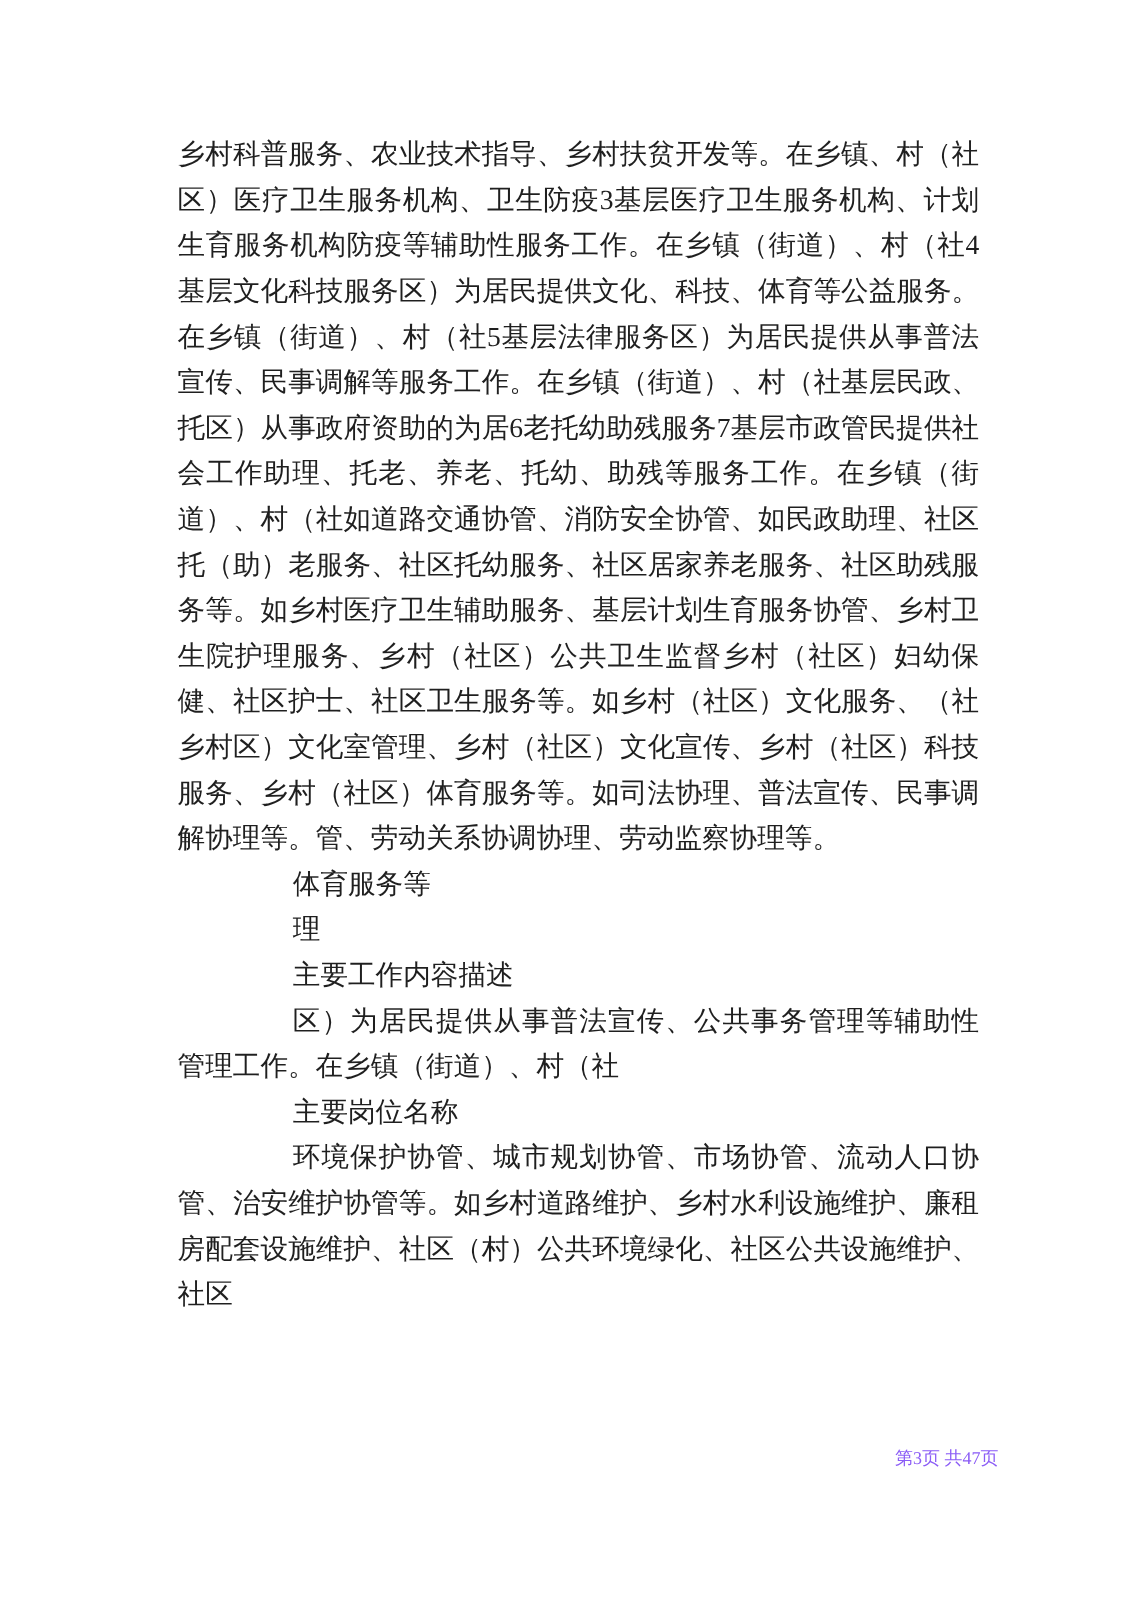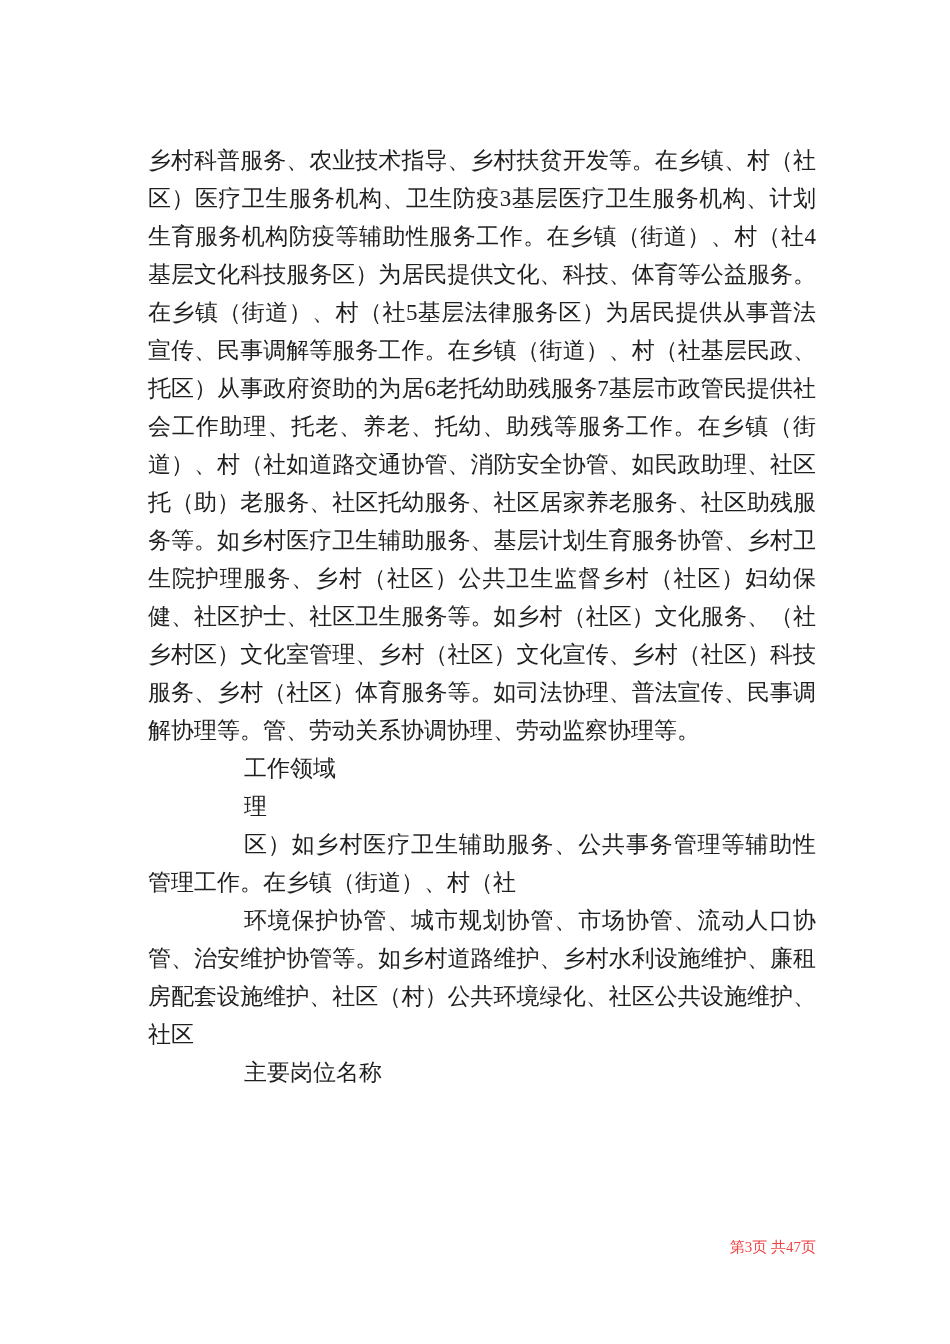--- a/index.html
+++ b/index.html
@@ -20,51 +20,50 @@
     width: 950px;
     height: 1344px;
     background: #ffffff;
     overflow: hidden;
   }
   .doc-body {
     position: absolute;
     left: 148px;
     top: 110px;
     width: 668px;
-    margin-top: 32px;
   }
   .para {
     margin: 0;
     font-size: 23px;
     line-height: 38px;
     text-align: justify;
     word-break: break-all;
     color: #1f1f1f;
   }
   .para.indent {
     text-indent: 96px;
   }
   .doc-footer {
     position: absolute;
     top: 1206px;
-    right: 134px;
+    right: 118px;
     font-size: 15px;
     line-height: 20px;
-    color: #ef4444;
-    margin-top: 31px;
+    color: #8b5cf6;
   }
 </style>
 </head>
 <body>
 
 <div class="doc-page">
   <div class="doc-body">
     <p class="para">乡村科普服务、农业技术指导、乡村扶贫开发等。在乡镇、村（社区）医疗卫生服务机构、卫生防疫3基层医疗卫生服务机构、计划生育服务机构防疫等辅助性服务工作。在乡镇（街道）、村（社4基层文化科技服务区）为居民提供文化、科技、体育等公益服务。在乡镇（街道）、村（社5基层法律服务区）为居民提供从事普法宣传、民事调解等服务工作。在乡镇（街道）、村（社基层民政、托区）从事政府资助的为居6老托幼助残服务7基层市政管民提供社会工作助理、托老、养老、托幼、助残等服务工作。在乡镇（街道）、村（社如道路交通协管、消防安全协管、如民政助理、社区托（助）老服务、社区托幼服务、社区居家养老服务、社区助残服务等。如乡村医疗卫生辅助服务、基层计划生育服务协管、乡村卫生院护理服务、乡村（社区）公共卫生监督乡村（社区）妇幼保健、社区护士、社区卫生服务等。如乡村（社区）文化服务、（社乡村区）文化室管理、乡村（社区）文化宣传、乡村（社区）科技服务、乡村（社区）体育服务等。如司法协理、普法宣传、民事调解协理等。管、劳动关系协调协理、劳动监察协理等。</p>
-    <p class="para indent">工作领域</p>
+    <p class="para indent">体育服务等</p>
     <p class="para indent">理</p>
-    <p class="para indent">区）如乡村医疗卫生辅助服务、公共事务管理等辅助性管理工作。在乡镇（街道）、村（社</p>
+    <p class="para indent">主要工作内容描述</p>
+    <p class="para indent">区）为居民提供从事普法宣传、公共事务管理等辅助性管理工作。在乡镇（街道）、村（社</p>
+    <p class="para indent">主要岗位名称</p>
     <p class="para indent">环境保护协管、城市规划协管、市场协管、流动人口协管、治安维护协管等。如乡村道路维护、乡村水利设施维护、廉租房配套设施维护、社区（村）公共环境绿化、社区公共设施维护、社区</p>
-    <p class="para indent">主要岗位名称</p>
   </div>
   <div class="doc-footer">
     <span>第3页 共47页</span>
   </div>
 </div>
 
 </body></html>

